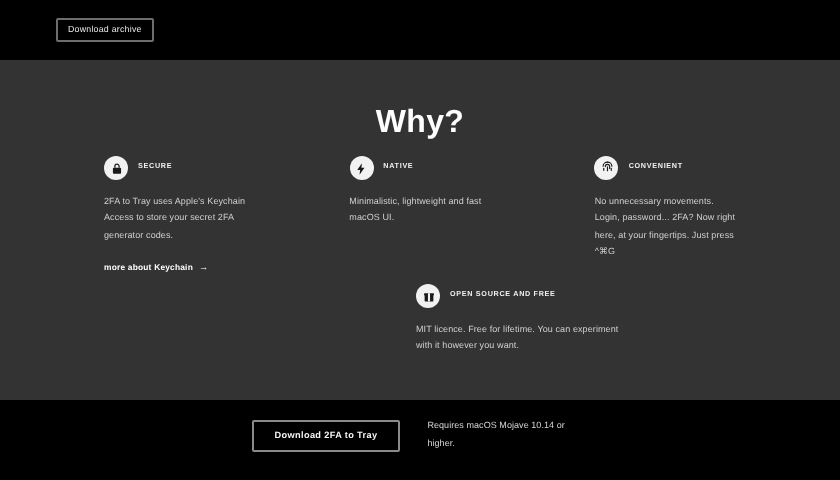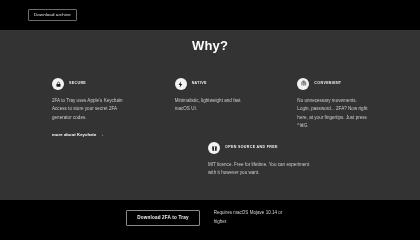--- a/index.html
+++ b/index.html
@@ -50,25 +50,25 @@
     top: 30px;
     left: 0;
     width: 420px;
     height: 170px;
     background: #333333;
     box-sizing: border-box;
   }
   .why-title {
     text-align: center;
     color: #ffffff;
-    font-size: 13px;
+    font-size: 16px;
     font-weight: 700;
     letter-spacing: 0.2px;
     margin: 0;
-    padding-top: 9px;
+    padding-top: 24px;
     line-height: 1;
   }
 
   
   .features {
     position: absolute;
     top: 48px;
     left: 0;
     width: 420px;
     display: flex;

